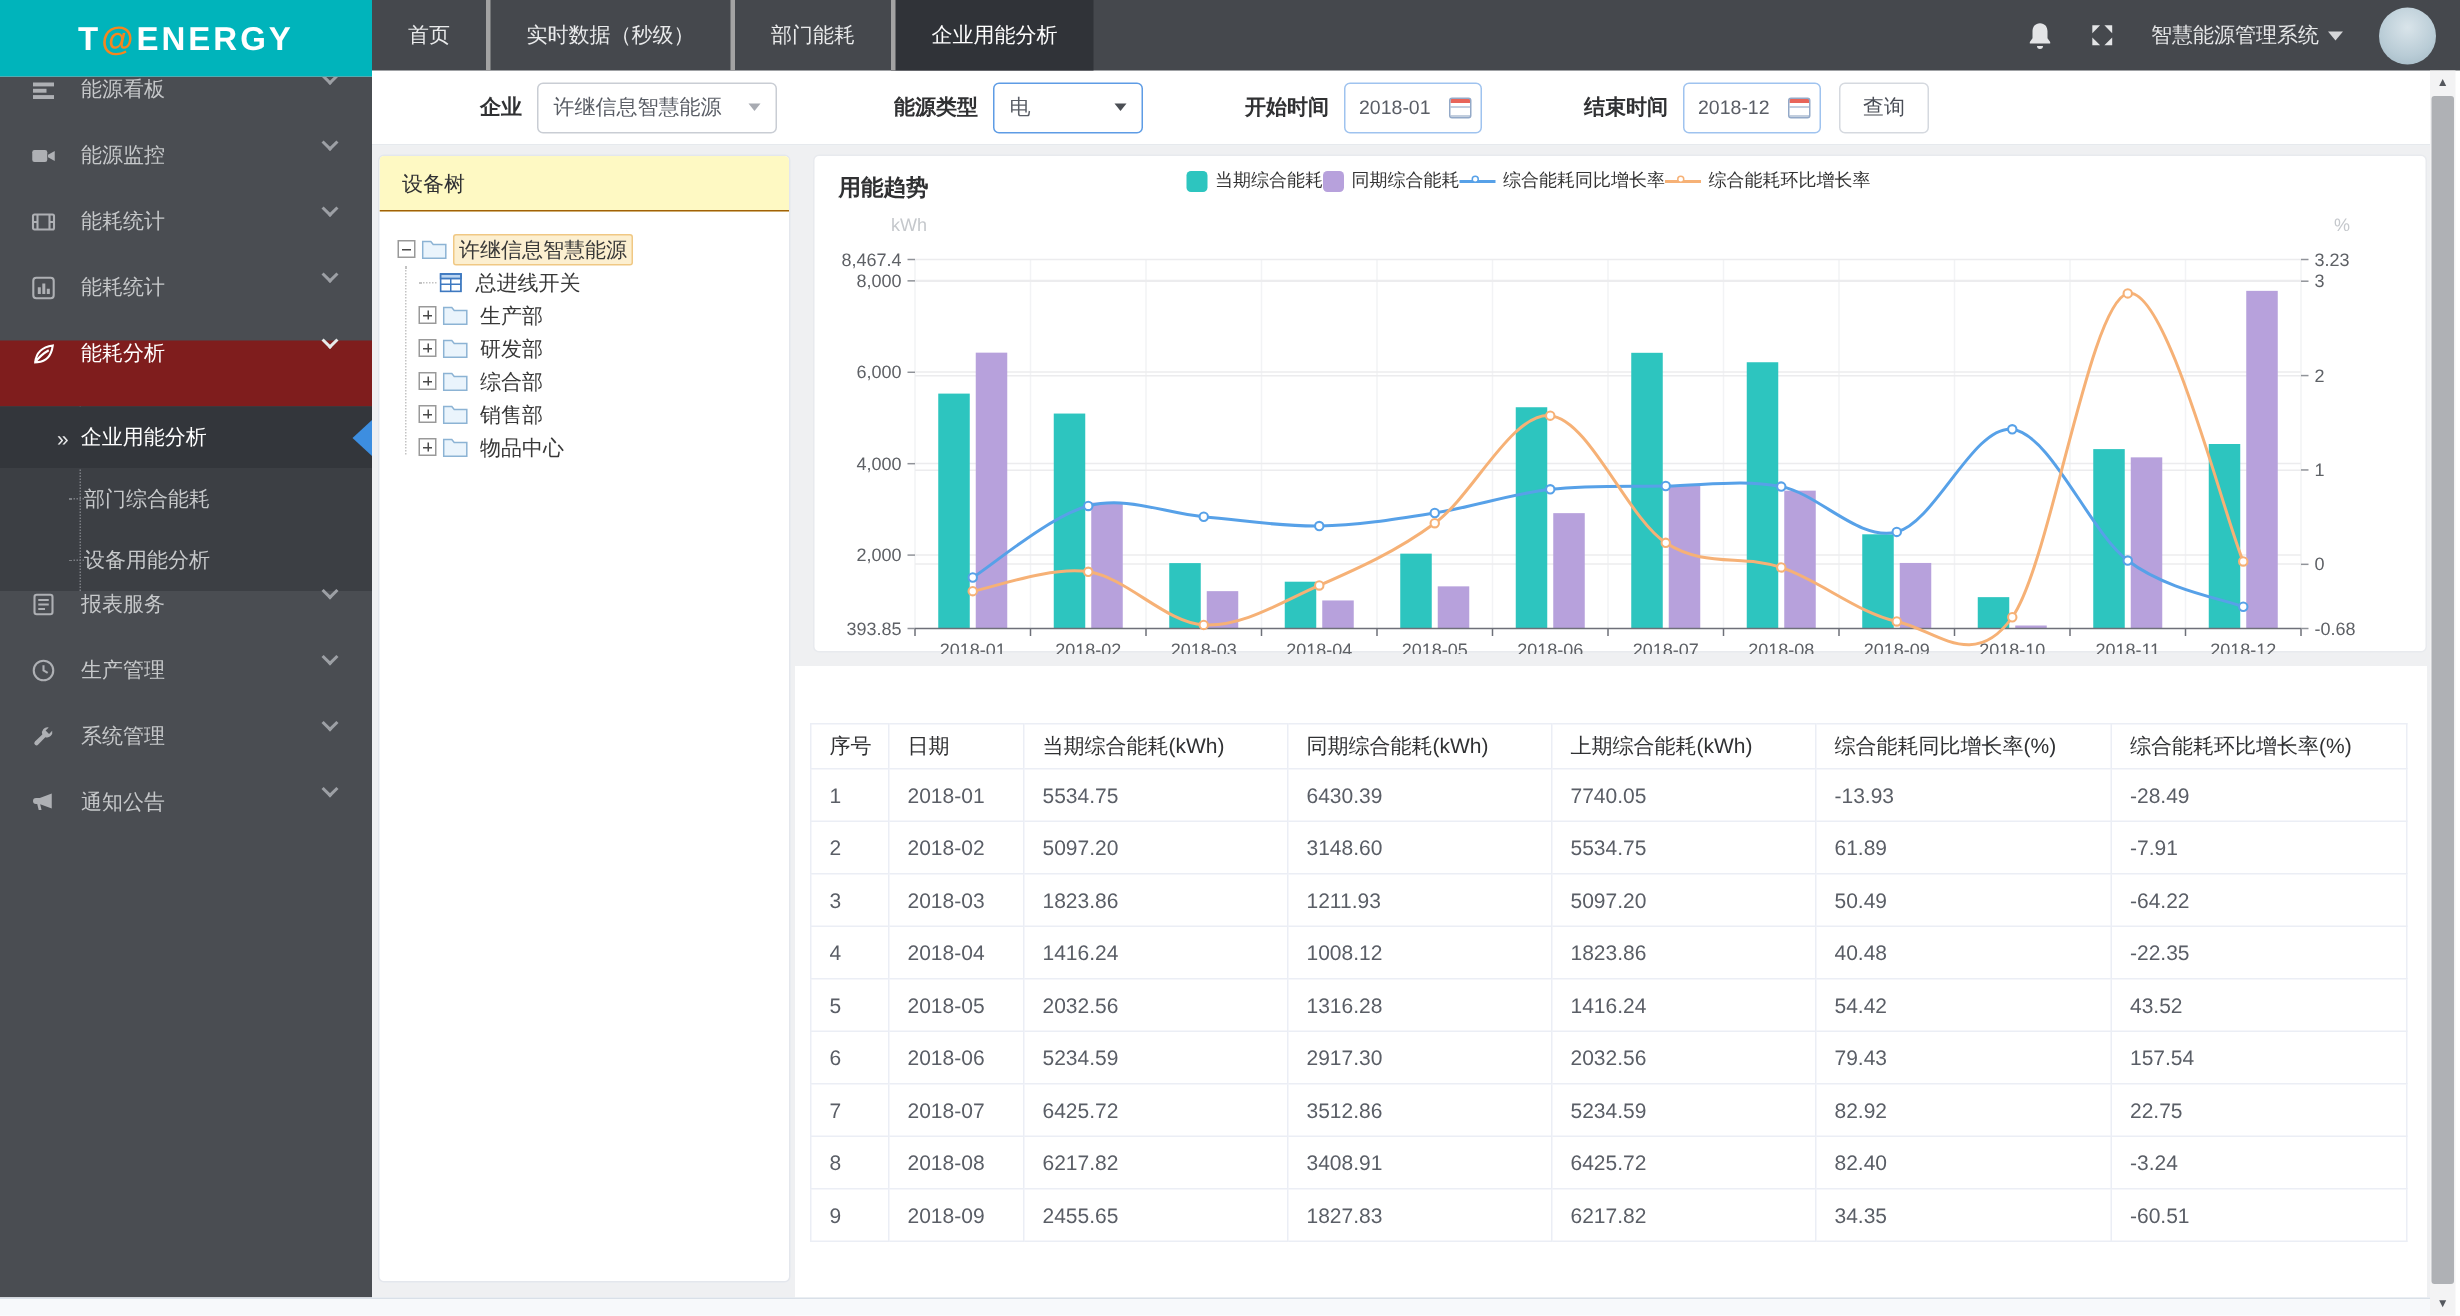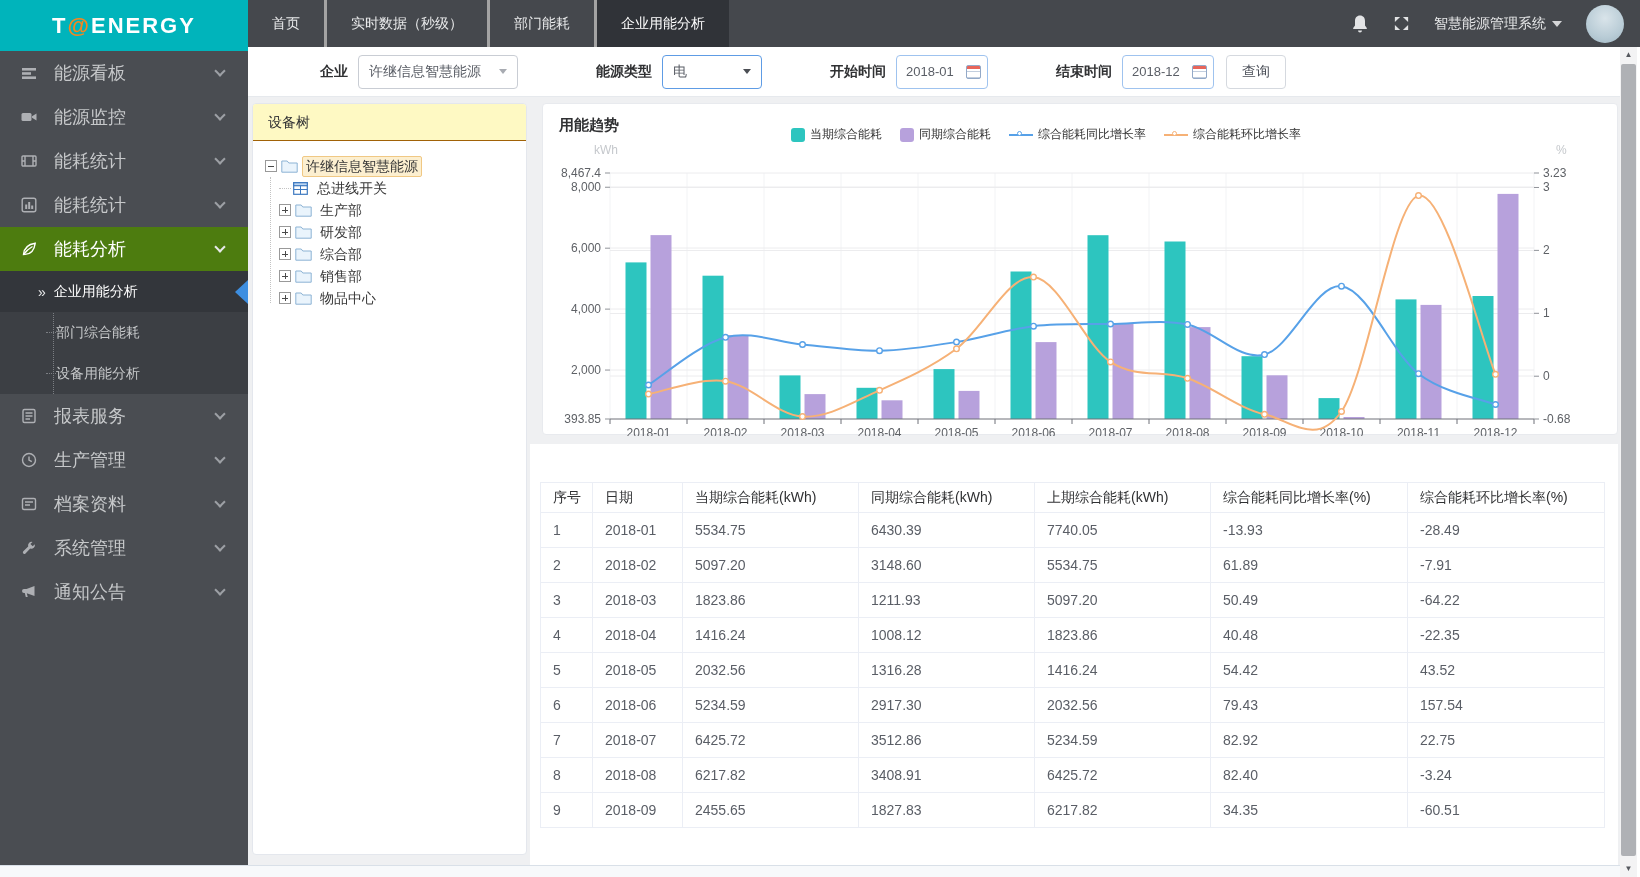--- a/index.html
+++ b/index.html
@@ -16,25 +16,25 @@
   .tab { height:47px; line-height:47px; padding:0 24px; color:#E9EAEB; font-size:14px; cursor:pointer; white-space:nowrap; }
   .tab + .tab { border-left:3px solid #a3a3a3; }
   .tab.active { background:#303338; color:#fff; }
   .header-right { position:absolute; right:16px; top:0; height:47px; display:flex; align-items:center; gap:24px; z-index:6; }
   .sys-name { color:#E6E7E8; font-size:14px; display:flex; align-items:center; gap:6px; cursor:pointer; }
   .caret-down { width:0; height:0; border-left:5px solid transparent; border-right:5px solid transparent; border-top:6px solid #D5D6D8; }
   .avatar { width:38px; height:38px; border-radius:50%; background:radial-gradient(circle at 50% 35%, #D9E4EA 0%, #B9CCD6 60%, #9FB6C2 100%); }
 
   
   .sidebar { position:absolute; left:0; top:51px; width:248px; height:814px; background:#4A4D52; z-index:4; overflow:hidden; }
-  .sb-item { height:44px; display:flex; align-items:center; padding:0 24px 0 20px; color:#C6C8CA; font-size:18px; cursor:pointer; }
+  .sb-item { height:44px; display:flex; align-items:flex-start; padding:0 24px 0 20px; color:#C6C8CA; font-size:14px; cursor:pointer; }
   .sb-item .sb-ic { width:20px; height:18px; margin-right:14px; color:#AEB0B4; display:inline-flex; align-items:center; }
   .sb-item .sb-label { flex:1; }
   .chev { width:8px; height:8px; border-right:2px solid #9DA0A5; border-bottom:2px solid #9DA0A5; transform:rotate(45deg); margin-top:-4px; }
-  .sb-item.active { background:#4d7c0f; color:#fff; }
+  .sb-item.active { background:#7f1d1d; color:#fff; }
   .sb-item.active .sb-ic { color:#fff; }
   .sb-item.active .chev { border-color:#E8E9EA; transform:rotate(45deg); }
   .sb-sub { background:#3C3F44; position:relative; }
   .sb-sub:before { content:""; position:absolute; left:53px; top:0; bottom:0; border-left:1px dotted #7B7E83; }
   .sb-sub-item { height:41px; display:flex; align-items:center; padding-left:56px; color:#C6C8CA; font-size:14px; cursor:pointer; position:relative; }
   .sb-sub-item .stub { position:absolute; left:46px; top:20px; width:10px; border-top:1px dotted #7B7E83; }
   .sb-sub-item.active { background:#33363B; color:#fff; }
   .sb-sub-item .arrows { color:#E8E9EA; margin-right:8px; margin-left:-18px; font-size:14px; }
   .blue-arrow { position:absolute; right:0; top:50%; margin-top:-12px; width:0; height:0;
     border-top:12px solid transparent; border-bottom:12px solid transparent; border-right:13px solid #3D8EE0; }
@@ -74,21 +74,21 @@
   .t-meter { width:15px; height:13px; margin-right:5px; flex:none; }
   .t-label { padding:0 3px; line-height:19px; border:1px solid transparent; }
   .t-label.selected { background:#FCEFD0; border:1px solid #F0C884; border-radius:2px; }
   .t-stub { width:12px; border-top:1px dotted #C3C3C3; margin-right:2px; flex:none; }
 
   
   .chart-card { position:absolute; left:542px; top:103px; width:1076px; height:332px; background:#fff;
     border:1px solid #E8EAEE; border-radius:4px; z-index:2; }
   .chart-head { position:relative; height:36px; padding:12px 16px 0; }
   .chart-title { font-size:15px; font-weight:700; color:#303133; }
-  .legend { position:absolute; left:248px; top:22px; display:flex; align-items:center; gap:18px; }
+  .legend { position:absolute; left:248px; top:8px; display:flex; align-items:center; }
   .leg-item { display:flex; align-items:center; gap:5px; font-size:12px; color:#333; cursor:pointer; }
   .leg-sq { width:14px; height:14px; border-radius:3px; }
   .leg-line { width:24px; height:2px; position:relative; }
   .leg-line i { position:absolute; left:8px; top:-3px; width:5px; height:5px; border-radius:50%; background:#fff; border:1.5px solid; display:block; }
 
   
   .table-card { position:absolute; left:530px; top:444px; width:1088px; height:433px; background:#fff; z-index:2; overflow:hidden; padding:38px 14px 0 10px; }
   table.data { border-collapse:collapse; table-layout:fixed; width:1064px; }
   table.data th, table.data td { border:1px solid #EBEEF5; font-weight:400; text-align:left; padding:0 0 0 12px; font-size:14px; overflow:hidden; white-space:nowrap; }
   table.data th { height:30px; color:#303133; }
@@ -215,30 +215,20 @@
       <span class="chev"></span>
     </div>
     <div class="sb-item">
       <span class="sb-ic">
         <svg width="18" height="18" viewBox="0 0 18 18">
           <circle cx="9" cy="9" r="6.5" stroke="currentColor" fill="none" stroke-width="1.4"></circle>
           <path d="M9 5.5V9l2.8 1.6" stroke="currentColor" fill="none" stroke-width="1.4"></path>
         </svg>
       </span>
       <span class="sb-label">生产管理</span>
-      <span class="chev"></span>
-    </div>
-    <div class="sb-item">
-      <span class="sb-ic">
-        <svg width="18" height="18" viewBox="0 0 18 18">
-          <rect x="2.5" y="3.5" width="13" height="11" rx="1.5" stroke="currentColor" fill="none" stroke-width="1.4"></rect>
-          <path d="M5 7h8M5 10h5" stroke="currentColor" fill="none" stroke-width="1.4"></path>
-        </svg>
-      </span>
-      <span class="sb-label">档案资料</span>
       <span class="chev"></span>
     </div>
     <div class="sb-item">
       <span class="sb-ic">
         <svg width="18" height="18" viewBox="0 0 18 18">
           <path d="M14.8 5.2a3.6 3.6 0 0 1-4.6 4.3l-4.7 4.9a1.5 1.5 0 0 1-2.2-2.1l4.9-4.7a3.6 3.6 0 0 1 4.3-4.6L10.4 5l2.3 2.3z" fill="currentColor"></path>
         </svg>
       </span>
       <span class="sb-label">系统管理</span>
       <span class="chev"></span>

